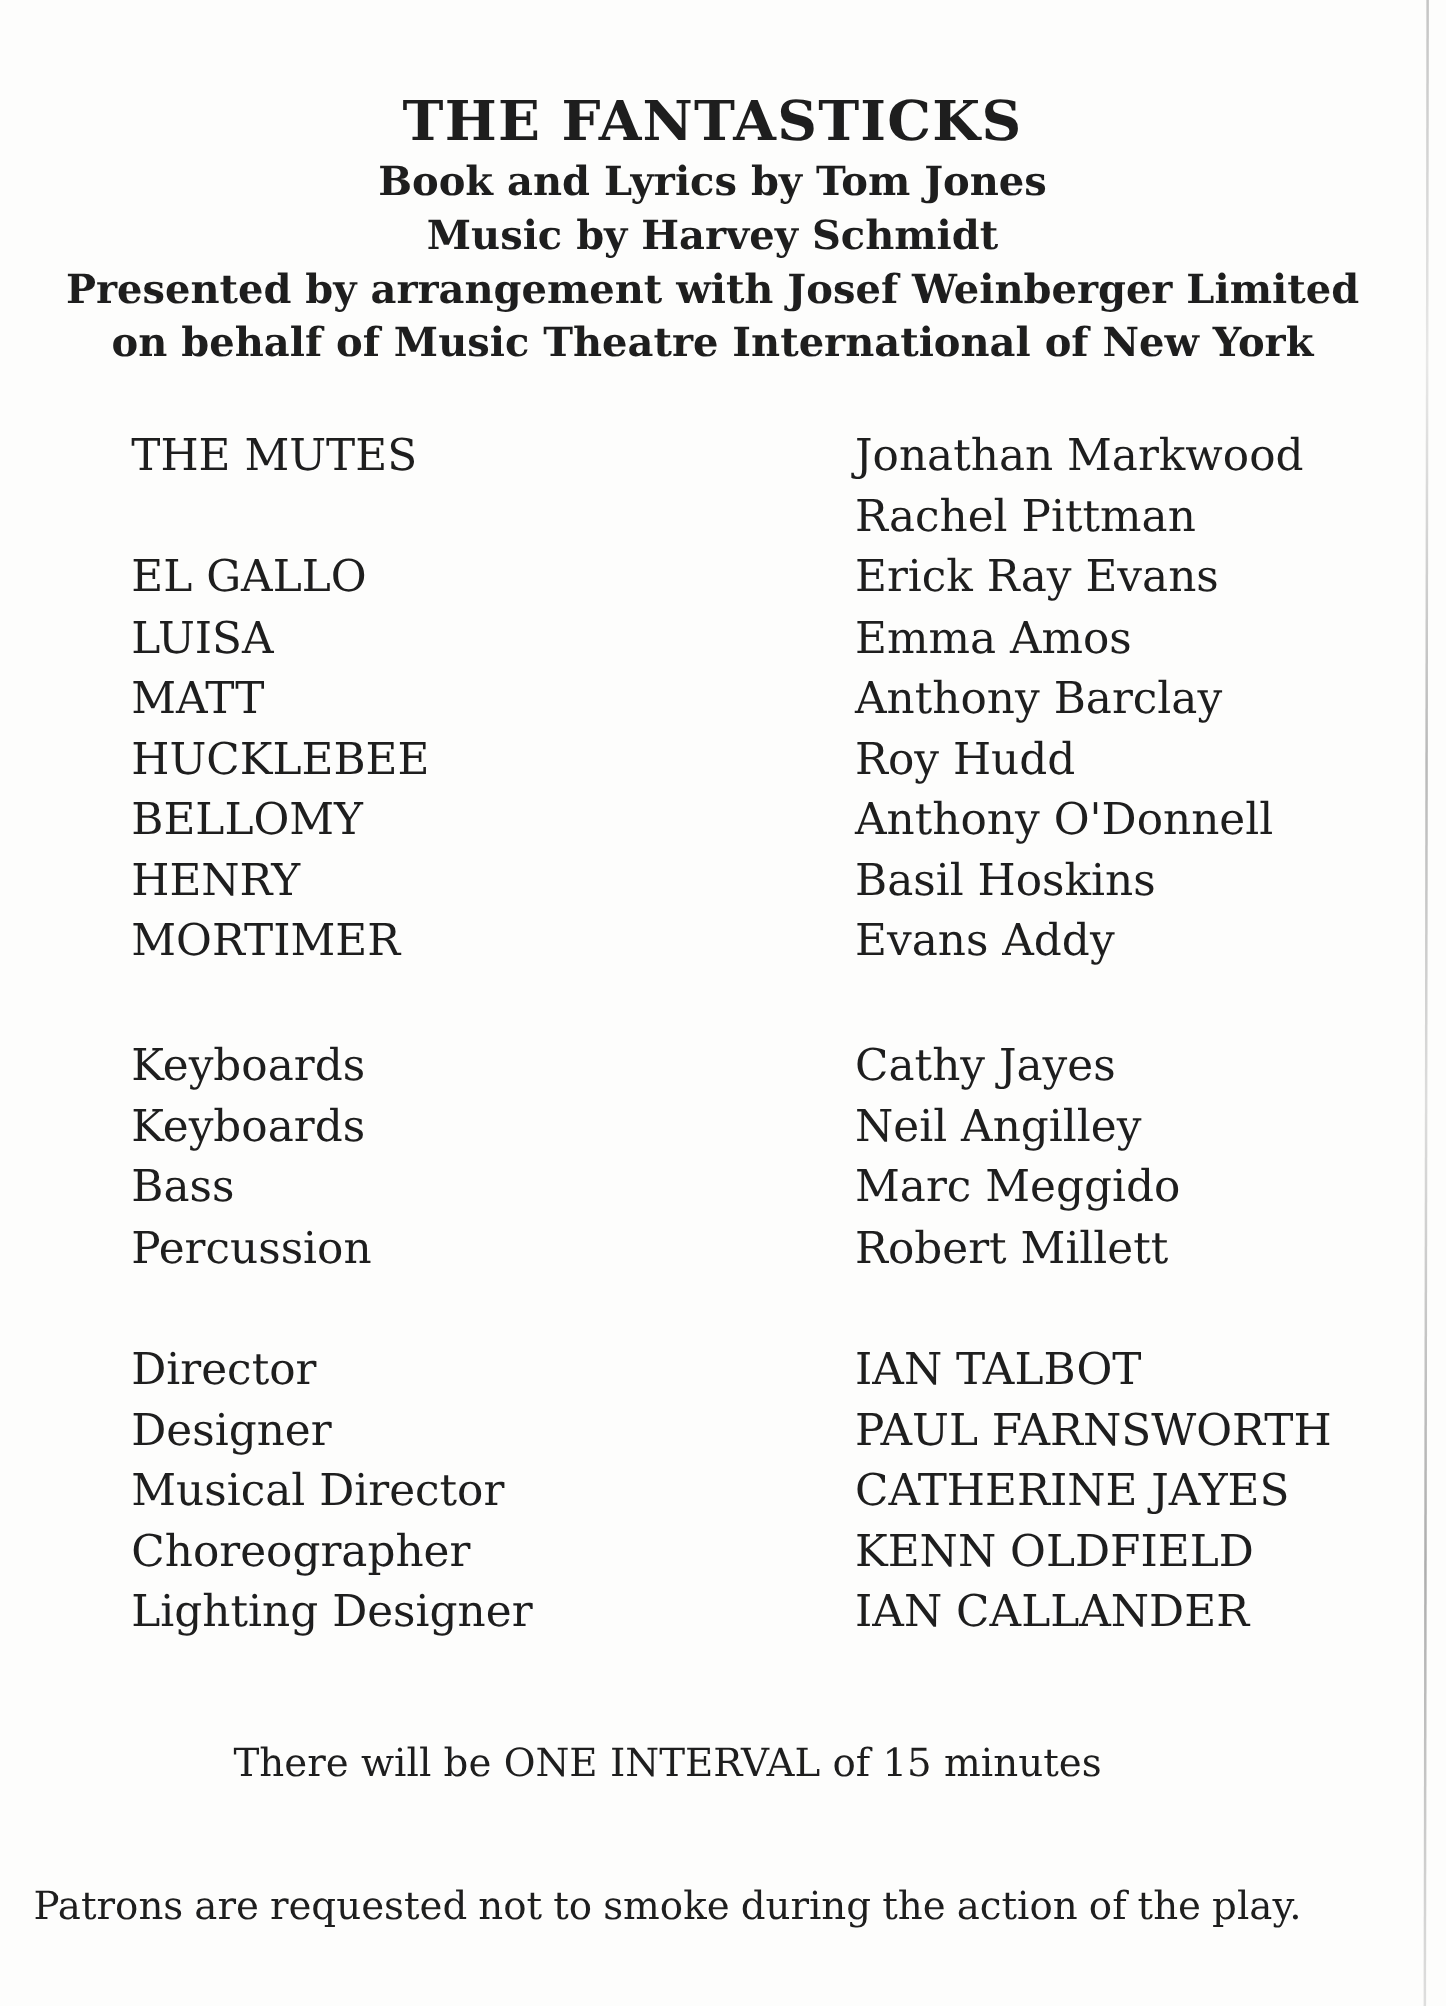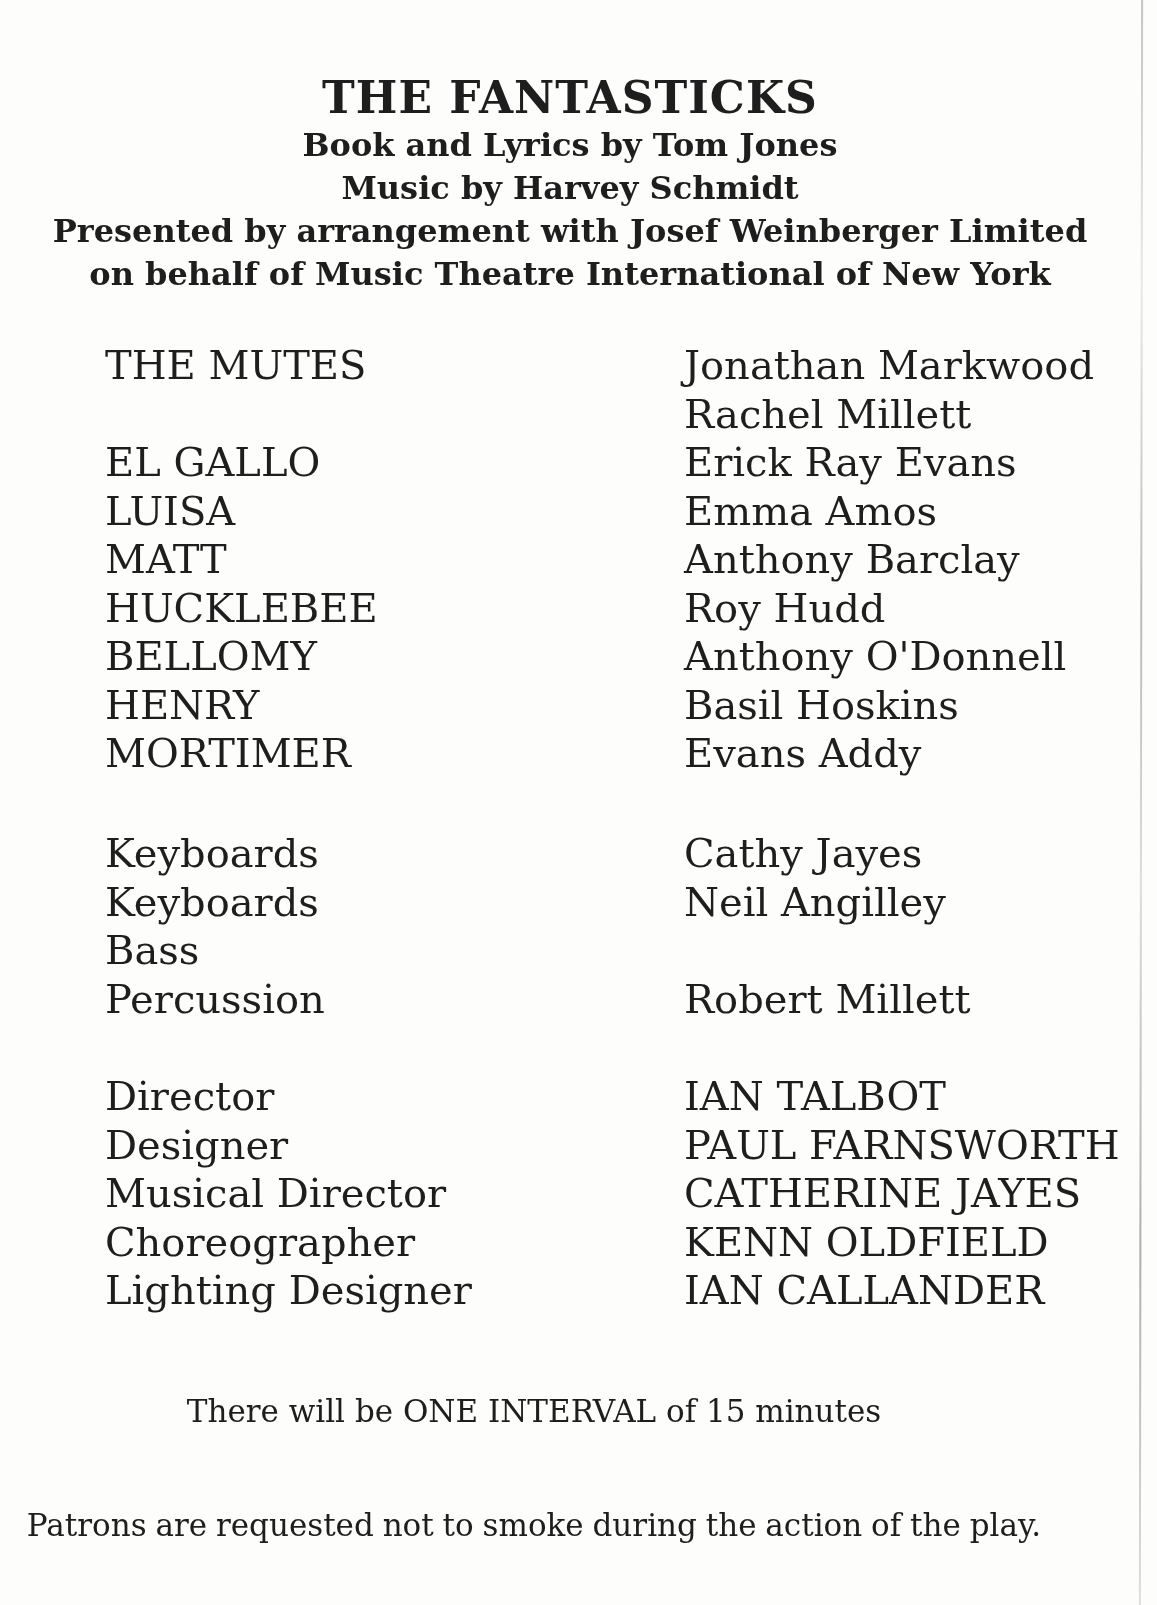--- a/index.html
+++ b/index.html
@@ -51,21 +51,21 @@
   .credit {
     font-size: 32px;
     font-weight: 700;
     line-height: 43px;
     white-space: nowrap;
   }
 
   .roster {
     position: absolute;
     left: 105px;
-    font-size: 40px;
+    font-size: 35px;
   }
   .roster-cast       { top: 341px; }
   .roster-band       { top: 829px; }
   .roster-production { top: 1072px; }
   .row {
     display: flex;
     height: 48.5px;
     align-items: center;
     white-space: nowrap;
   }
@@ -99,21 +99,21 @@
     <div class="credit">on behalf of Music Theatre International of New York</div>
   </div>
 
   <div class="roster roster-cast">
     <div class="row">
       <span class="role">THE MUTES</span>
       <span class="name">Jonathan Markwood</span>
     </div>
     <div class="row">
       <span class="role"></span>
-      <span class="name">Rachel Millett</span>
+      <span class="name">Rachel Pittman</span>
     </div>
     <div class="row">
       <span class="role">EL GALLO</span>
       <span class="name">Erick Ray Evans</span>
     </div>
     <div class="row">
       <span class="role">LUISA</span>
       <span class="name">Emma Amos</span>
     </div>
     <div class="row">
@@ -142,20 +142,21 @@
     <div class="row">
       <span class="role">Keyboards</span>
       <span class="name">Cathy Jayes</span>
     </div>
     <div class="row">
       <span class="role">Keyboards</span>
       <span class="name">Neil Angilley</span>
     </div>
     <div class="row">
       <span class="role">Bass</span>
+      <span class="name">Marc Meggido</span>
     </div>
     <div class="row">
       <span class="role">Percussion</span>
       <span class="name">Robert Millett</span>
     </div>
   </div>
 
   <div class="roster roster-production">
     <div class="row">
       <span class="role">Director</span>

